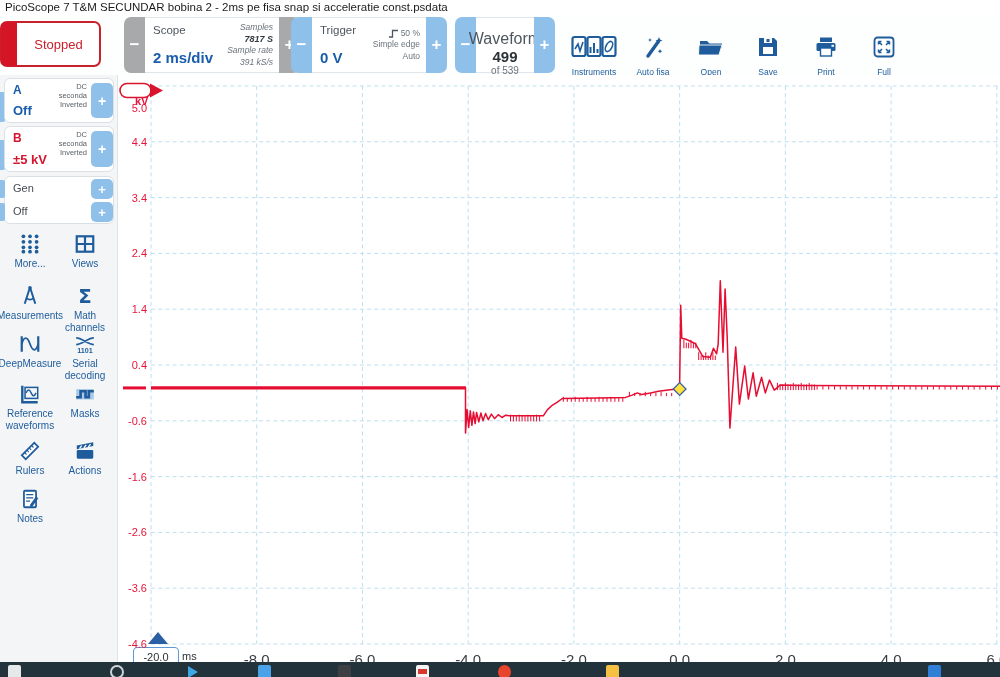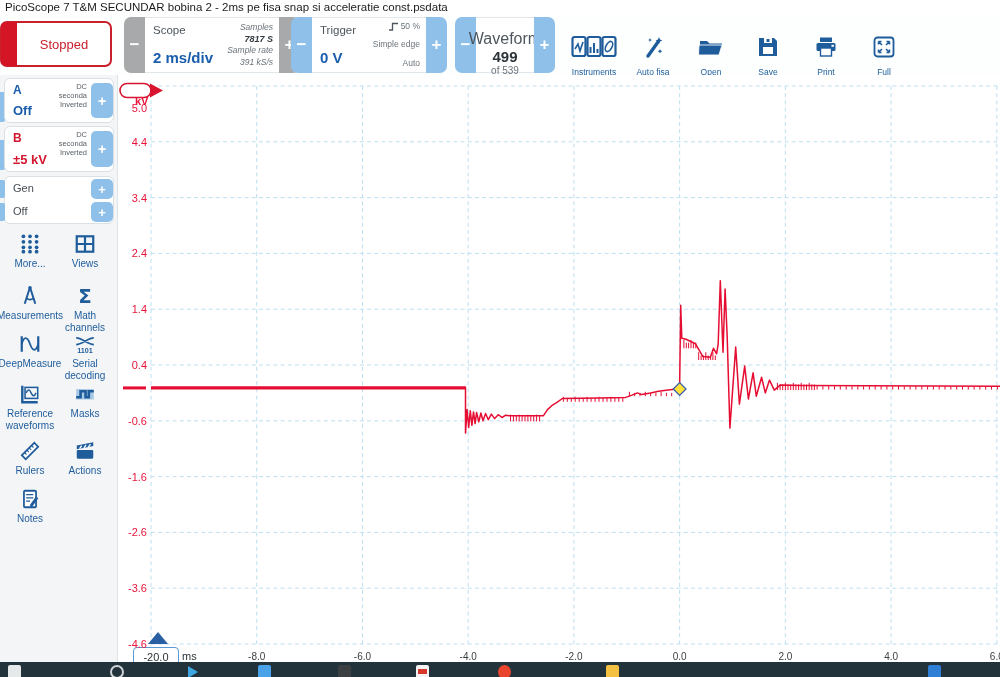--- a/index.html
+++ b/index.html
@@ -5,21 +5,21 @@
   html,body{margin:0;padding:0;}
   body{font-family:"Liberation Sans","DejaVu Sans",sans-serif;background:#fff;}
   #app{position:relative;width:1000px;height:677px;overflow:hidden;background:#a16207;}
 
   
   #title-bar{position:absolute;left:0;top:0;width:100%;height:15px;background:#fff;}
   #title-bar .t{position:absolute;left:5px;top:1px;font-size:11.5px;color:#1b1b1b;white-space:nowrap;}
 
   
   #toolbar{position:absolute;left:0;top:15px;width:1000px;height:60px;background:#fdfefe;border-bottom:1px solid #e4e7ea;}
-  #stopped-btn{position:absolute;left:0;top:6px;width:112px;height:46px;background:#fff;
+  #stopped-btn{position:absolute;left:0;top:6px;width:101px;height:46px;background:#fff;
     border:2px solid #c9202c;border-radius:7px;box-sizing:border-box;cursor:pointer;}
   #stopped-btn .block{position:absolute;left:-1px;top:-1px;width:16px;height:44px;background:#d41526;border-radius:5px 0 0 5px;}
   #stopped-btn .lbl{position:absolute;left:16px;right:0;top:0;bottom:0;display:flex;align-items:center;justify-content:center;
     color:#c9202c;font-size:13px;}
 
   .group{position:absolute;top:2px;height:56px;display:flex;}
   .pm{width:21px;height:100%;display:flex;align-items:center;justify-content:center;color:#fff;font-size:17px;font-weight:bold;cursor:pointer;}
   .pm.minus{border-radius:7px 0 0 7px;}
   .pm.plus{border-radius:0 7px 7px 0;}
   .pm.gray{background:#a7a9ab;}
@@ -56,21 +56,21 @@
   .genrow{position:absolute;left:8px;font-size:11px;color:#454c52;}
   .genplus{position:absolute;right:0;width:22px;height:20px;background:#8fc0ea;border-radius:5px;color:#fff;font-size:13px;
     font-weight:bold;display:flex;align-items:center;justify-content:center;cursor:pointer;}
   .toolcell{position:absolute;display:flex;flex-direction:column;align-items:center;cursor:pointer;}
   .toolcell .lab{font-size:10px;color:#1e5c9b;text-align:center;line-height:1.15;margin-top:3px;}
 
   
   #chart{position:absolute;left:118px;top:75px;width:882px;height:587px;background:#fff;overflow:hidden;}
   #wave-svg{position:absolute;left:0;top:0;}
   .ylab{position:absolute;width:27px;text-align:right;font-size:11px;color:#e8143a;}
-  .xlab{position:absolute;width:44px;text-align:center;font-size:10px;color:#3a3f44;}
+  .xlab{position:absolute;width:44px;text-align:center;font-size:15px;color:#3a3f44;}
   #ruler-flag{position:absolute;left:1px;top:7px;cursor:pointer;}
   #kv-label{position:absolute;left:17px;top:20px;font-size:11px;font-weight:bold;color:#e8143a;}
   #time-handle{position:absolute;left:29px;top:556px;cursor:pointer;}
   #offset-box{position:absolute;left:15px;top:572px;width:46px;height:19px;background:#fff;border:1.5px solid #5b9bd5;
     border-radius:4px;box-sizing:border-box;font-size:11px;color:#2c3338;display:flex;align-items:center;justify-content:center;cursor:text;}
   #offset-unit{position:absolute;left:64px;top:575px;font-size:11px;color:#2c3338;}
 
   
   #taskbar{position:absolute;left:0;top:662px;width:1000px;height:15px;background:#22333b;}
   .tbi{position:absolute;top:3px;width:13px;height:14px;border-radius:2px;}
@@ -106,21 +106,21 @@
       <div class="pm plus gray">+</div>
     </div>
 
     <div class="group" id="grp-trigger">
       <div class="pm minus blue">−</div>
       <div class="card">
         <div class="colL" style="flex:1;">
           <span class="title">Trigger</span>
           <span class="bigval">0 V</span>
         </div>
-        <div class="colR" style="width:56px;justify-content:space-between;">
+        <div class="colR" style="width:56px;">
           <span style="display:flex;align-items:center;gap:2px;">
             <svg width="11" height="9" viewBox="0 0 11 9">
               <path d="M1 8 H4.5 V1.5 H10" stroke="#4d565e" stroke-width="1.3" fill="none"></path>
               </svg>
             <span>50 %</span>
           </span>
           <span>Simple edge</span>
           <span>Auto</span>
         </div>
       </div>

